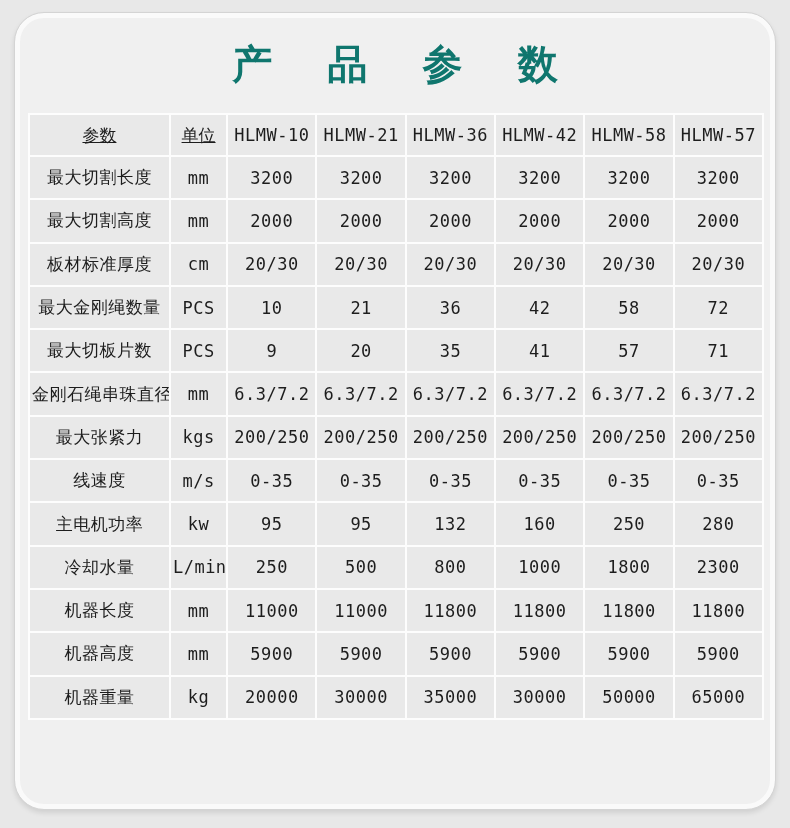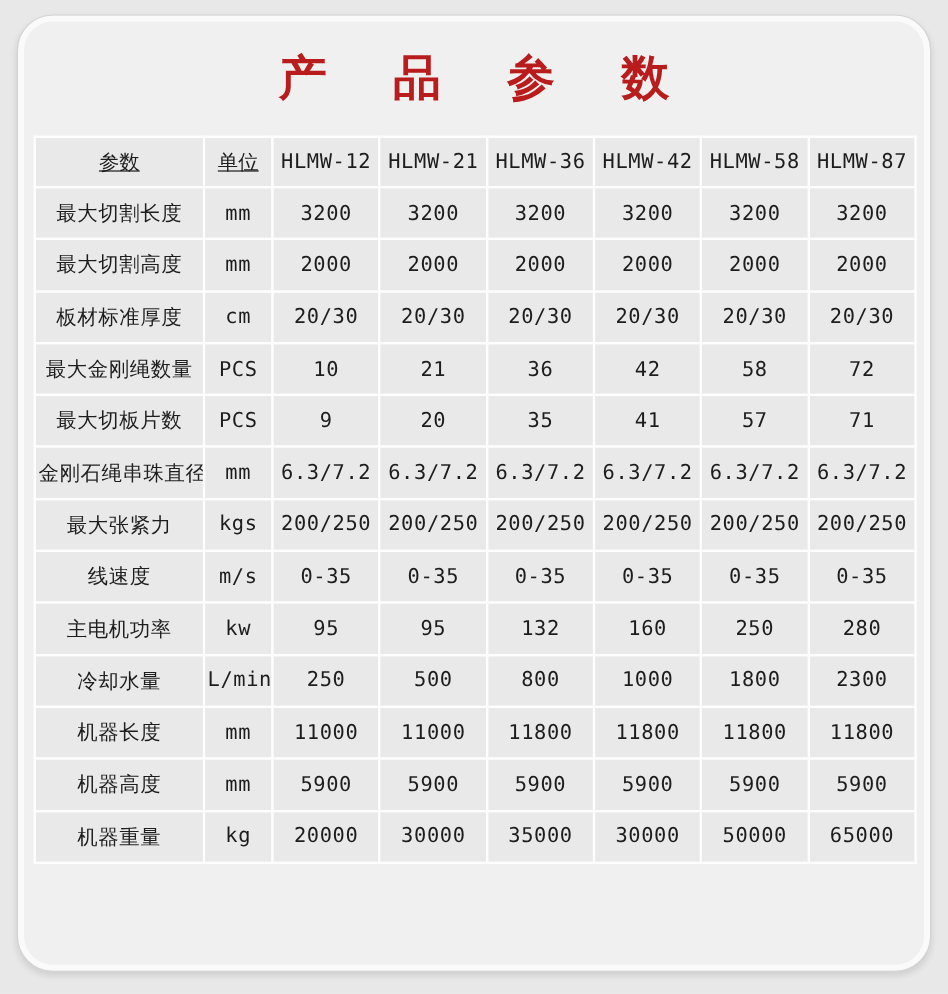--- a/index.html
+++ b/index.html
@@ -29,21 +29,21 @@
     box-shadow: inset 0 0 0 5px var(--card-highlight),
                 0 3px 5px rgba(0,0,0,0.10);
     padding: 16px 13px 14px 13px;
   }
   .title {
     text-align: center;
     font-size: 40px;
     font-weight: 900;
     letter-spacing: 22px;
     text-indent: 22px;
-    color: #b91c1c;
+    color: #0f766e;
     margin-top: 8px;
     margin-bottom: 21px;
     font-family: "Liberation Sans", "DejaVu Sans", sans-serif;
   }
   table.spec-table {
     width: 736px;
     border-collapse: collapse;
     table-layout: fixed;
   }
   .spec-table th, .spec-table td {
@@ -74,26 +74,26 @@
 </head>
 <body>
 
 <div class="card">
   <h1 class="title">产 品 参 数</h1>
   <table class="spec-table">
     <thead>
       <tr>
         <th class="col-param param-header">参数</th>
         <th class="col-unit unit-header">单位</th>
-        <th class="col-model model-header">HLMW-12</th>
+        <th class="col-model model-header">HLMW-10</th>
         <th class="col-model model-header">HLMW-21</th>
         <th class="col-model model-header">HLMW-36</th>
         <th class="col-model model-header">HLMW-42</th>
         <th class="col-model model-header">HLMW-58</th>
-        <th class="col-model model-header">HLMW-87</th>
+        <th class="col-model model-header">HLMW-57</th>
       </tr>
     </thead>
     <tbody id="spec-body">
         <tr>
           <td class="col-param param-cell">最大切割长度</td>
           <td class="col-unit unit-cell">mm</td>
           <td class="col-model value-cell">3200</td>
           <td class="col-model value-cell">3200</td>
           <td class="col-model value-cell">3200</td>
           <td class="col-model value-cell">3200</td>

